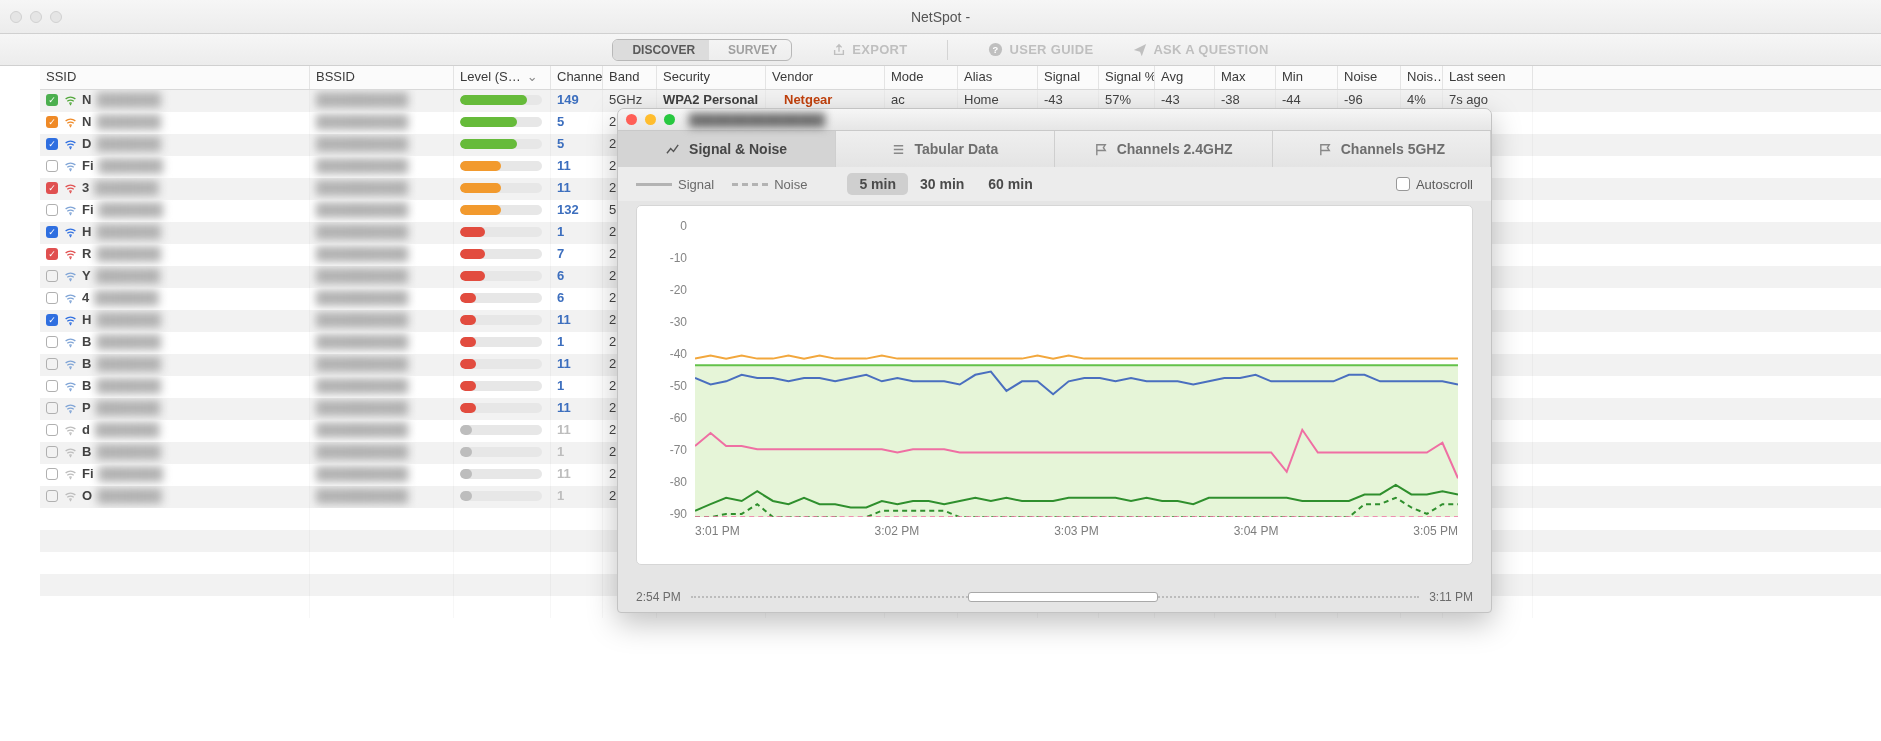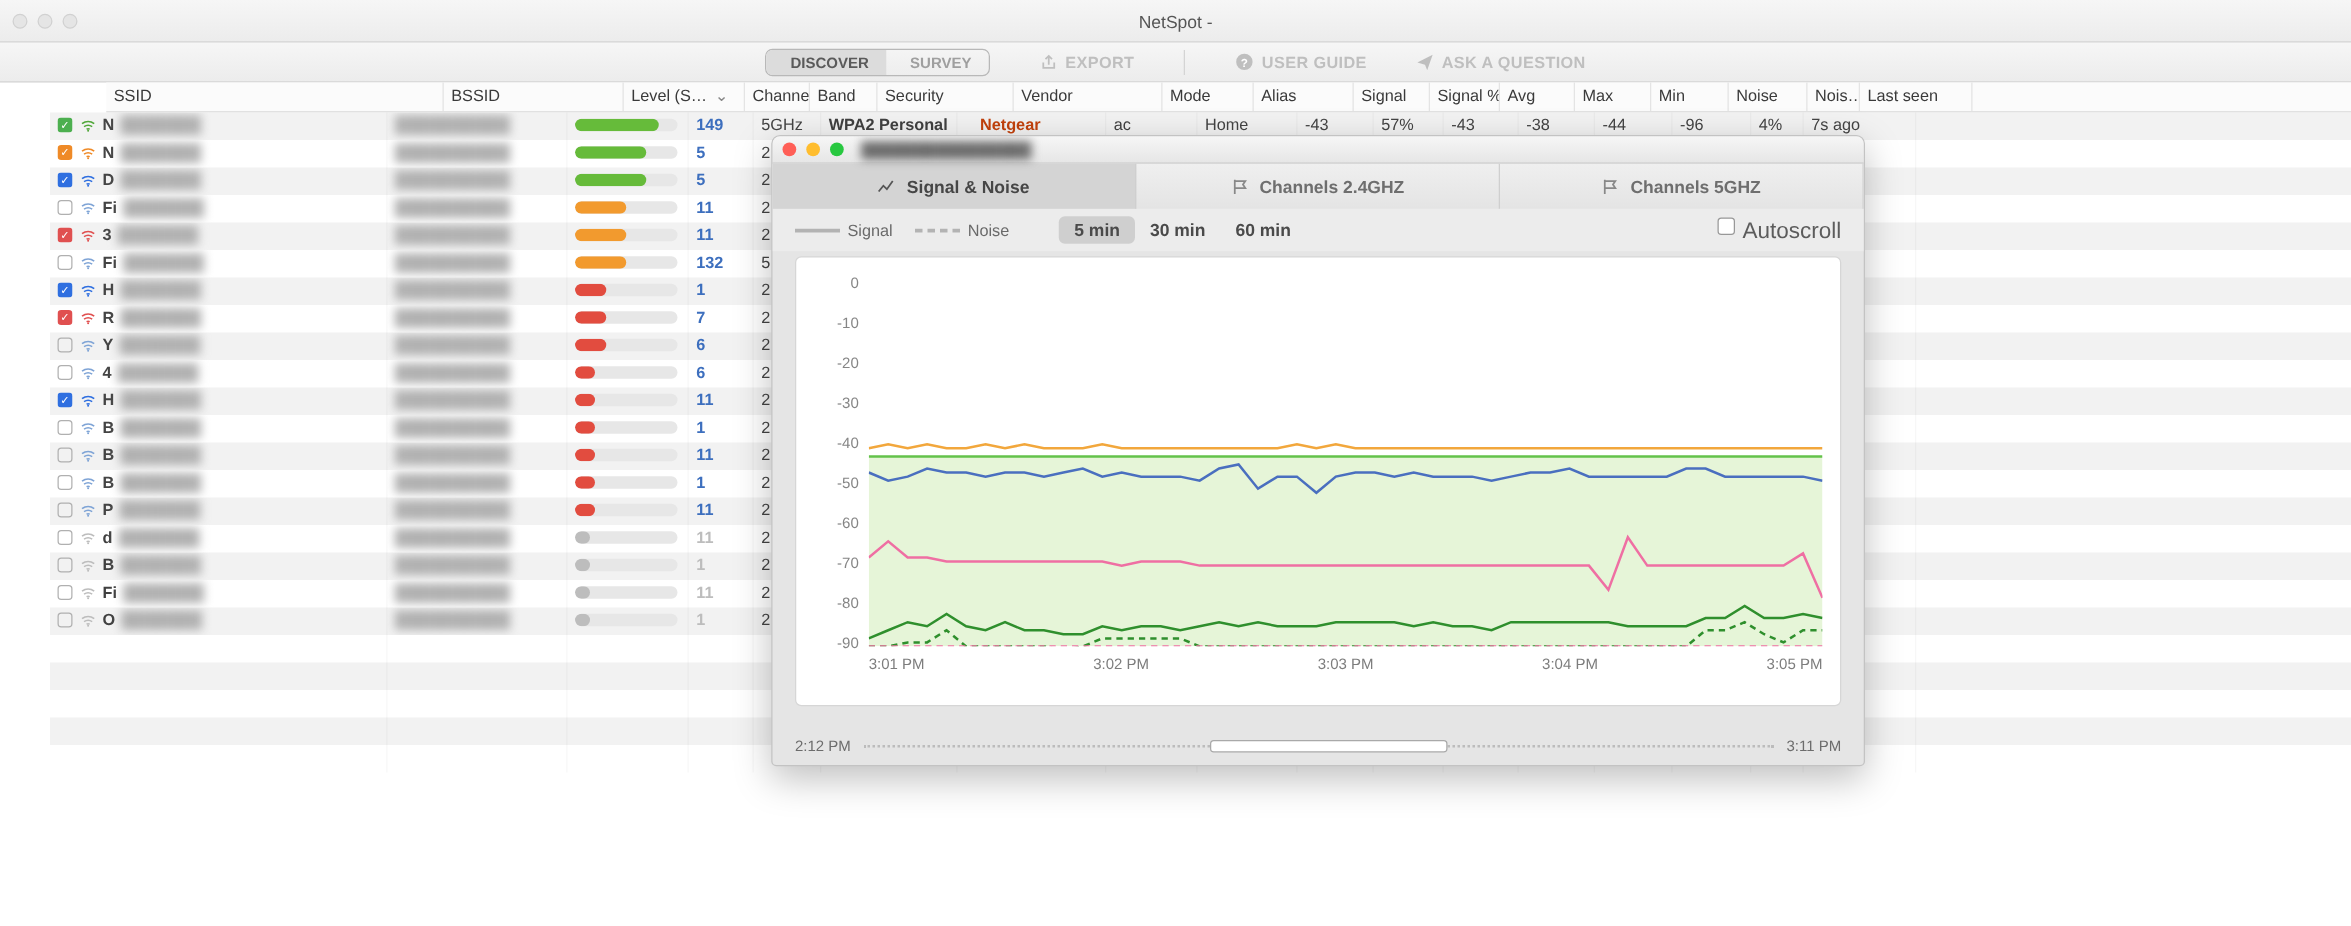--- a/index.html
+++ b/index.html
@@ -24,21 +24,21 @@
       display: inline-flex; border: 1px solid #b8b8b8; border-radius: 6px; overflow: hidden; height: 22px;
     }
     .seg-btn { display: inline-flex; align-items: center; gap: 5px; padding: 0 14px; font-size: 12px; font-weight: 600; color: #9f9f9f; cursor: pointer; }
     .seg-btn.active { background: #dcdcdc; color: #5a5a5a; }
     .tool-link { display: inline-flex; align-items: center; gap: 6px; font-size: 13px; font-weight: 600; letter-spacing: .3px; color: #bfbfbf; cursor: pointer; }
     .tool-sep { width: 1px; height: 20px; background: #d4d4d4; }
 
     
     .table-wrap { position: absolute; left: 40px; right: 0; top: 66px; bottom: 0; }
     .cols { display: grid; grid-template-columns: 270px 144px 97px 52px 54px 109px 119px 73px 80px 61px 56px 60px 61px 62px 63px 42px 90px; }
-    .th-row { background: #fbfbfb; border-bottom: 1px solid #d9d9d9; height: 24px; font-size: 13px; color: #3a3a3a; margin-left: 45px; }
+    .th-row { background: #fbfbfb; border-bottom: 1px solid #d9d9d9; height: 24px; font-size: 13px; color: #3a3a3a; }
     .th { padding: 3px 6px; border-right: 1px solid #e4e4e4; overflow: hidden; white-space: nowrap; }
     .th.sorted::after { content: "⌄"; margin-left: 6px; color: #888; }
     .tr { height: 22px; font-size: 13px; color: #444; }
     .tr:nth-child(odd) { background: #f2f2f2; }
     .tr:nth-child(even) { background: #ffffff; }
     .td { padding: 2px 6px; overflow: hidden; white-space: nowrap; border-right: 1px solid rgba(0,0,0,0.03); }
 
     .ssid-cell { display: flex; align-items: center; gap: 5px; }
     .cb { width: 12px; height: 12px; border: 1px solid #b0b0b0; border-radius: 3px; display: inline-flex; align-items: center; justify-content: center; font-size: 9px; color: white; }
     .cb.on { border-color: transparent; }
@@ -80,21 +80,21 @@
     .p-tab.active { background:#d4d4d4; color:#464646; }
     .p-tab svg{width:15px;height:15px;}
 
     .p-controls{ height:34px; display:flex; align-items:center; padding:0 18px; gap:18px; background:#ececec;}
     .legend-item{ display:flex; align-items:center; gap:6px; font-size:13px; color:#6a6a6a;}
     .legend-line{ width:36px; height:3px; background:#b3b3b3;}
     .legend-dash{ width:36px; height:0; border-top:3px dashed #b3b3b3;}
     .range-seg{ display:flex; margin-left:22px;}
     .range-btn{ font-size:14px; font-weight:700; color:#4a4a4a; padding:3px 12px; border-radius:5px; cursor:pointer;}
     .range-btn.sel{ background:#cfcfcf;}
-    .autoscroll{ margin-left:auto; display:flex; gap:6px; font-size:18px; color:#5c5c5c;}
+    .autoscroll{ margin-left:auto; display:flex; gap:6px; font-size:13px; color:#5c5c5c;}
     .acb{ width:14px; height:14px; border:1px solid #989898; border-radius:3px; background:#fff;}
 
     .chart-box{ margin:4px 18px 12px 18px; height:360px; background:#fff; border:1px solid #d6d6d6; border-radius:5px; position:relative;}
     .y-axis{ position:absolute; left:8px; top:20px; bottom:50px; width:42px; font-size:12px; color:#858585;}
     .y-tick{ position:absolute; right:0; transform:translateY(-50%); }
     .plot{ position:absolute; left:58px; right:14px; top:20px; bottom:50px; }
     .x-axis{ position:absolute; left:58px; right:14px; bottom:26px; display:flex; justify-content:space-between; font-size:12px; color:#7d7d7d;}
 
     .scrub{ position:absolute; left:18px; right:18px; bottom:4px; height:22px; display:flex; align-items:center; gap:10px; font-size:12px; color:#6c6c6c;}
     .scrub .track{ flex:1; height:0; border-top:2px dotted #bcbcbc; position:relative;}
@@ -830,20 +830,26 @@
   </div>
   <div class="p-tabs">
     <div class="p-tab active">
       <svg viewBox="0 0 16 16" fill="none" stroke="#555" stroke-width="1.5">
           <path d="M1 12l4-5 3 3 5-7"></path>
         </svg>
       <span>Signal &amp; Noise</span>
     </div>
     <div class="p-tab">
       <svg viewBox="0 0 16 16" fill="none" stroke="#888" stroke-width="1.5">
+          <path d="M3 4h10M3 8h10M3 12h10"></path>
+        </svg>
+      <span>Tabular Data</span>
+    </div>
+    <div class="p-tab">
+      <svg viewBox="0 0 16 16" fill="none" stroke="#888" stroke-width="1.5">
           <path d="M3 2v12M3 3h9l-2 3 2 3H3"></path>
         </svg>
       <span>Channels 2.4GHZ</span>
     </div>
     <div class="p-tab">
       <svg viewBox="0 0 16 16" fill="none" stroke="#888" stroke-width="1.5">
           <path d="M3 2v12M3 3h9l-2 3 2 3H3"></path>
         </svg>
       <span>Channels 5GHZ</span>
     </div>
@@ -893,19 +899,19 @@
       </svg>
     <div class="x-axis" id="xaxis">
         <span>3:01 PM</span>
         <span>3:02 PM</span>
         <span>3:03 PM</span>
         <span>3:04 PM</span>
         <span>3:05 PM</span>
       </div>
   </div>
   <div class="scrub">
-    <span>2:12 PM</span>
+    <span>2:54 PM</span>
     <div class="track">
         <div class="thumb"></div>
       </div>
     <span>3:11 PM</span>
   </div>
 </div>
 
 </body></html>

